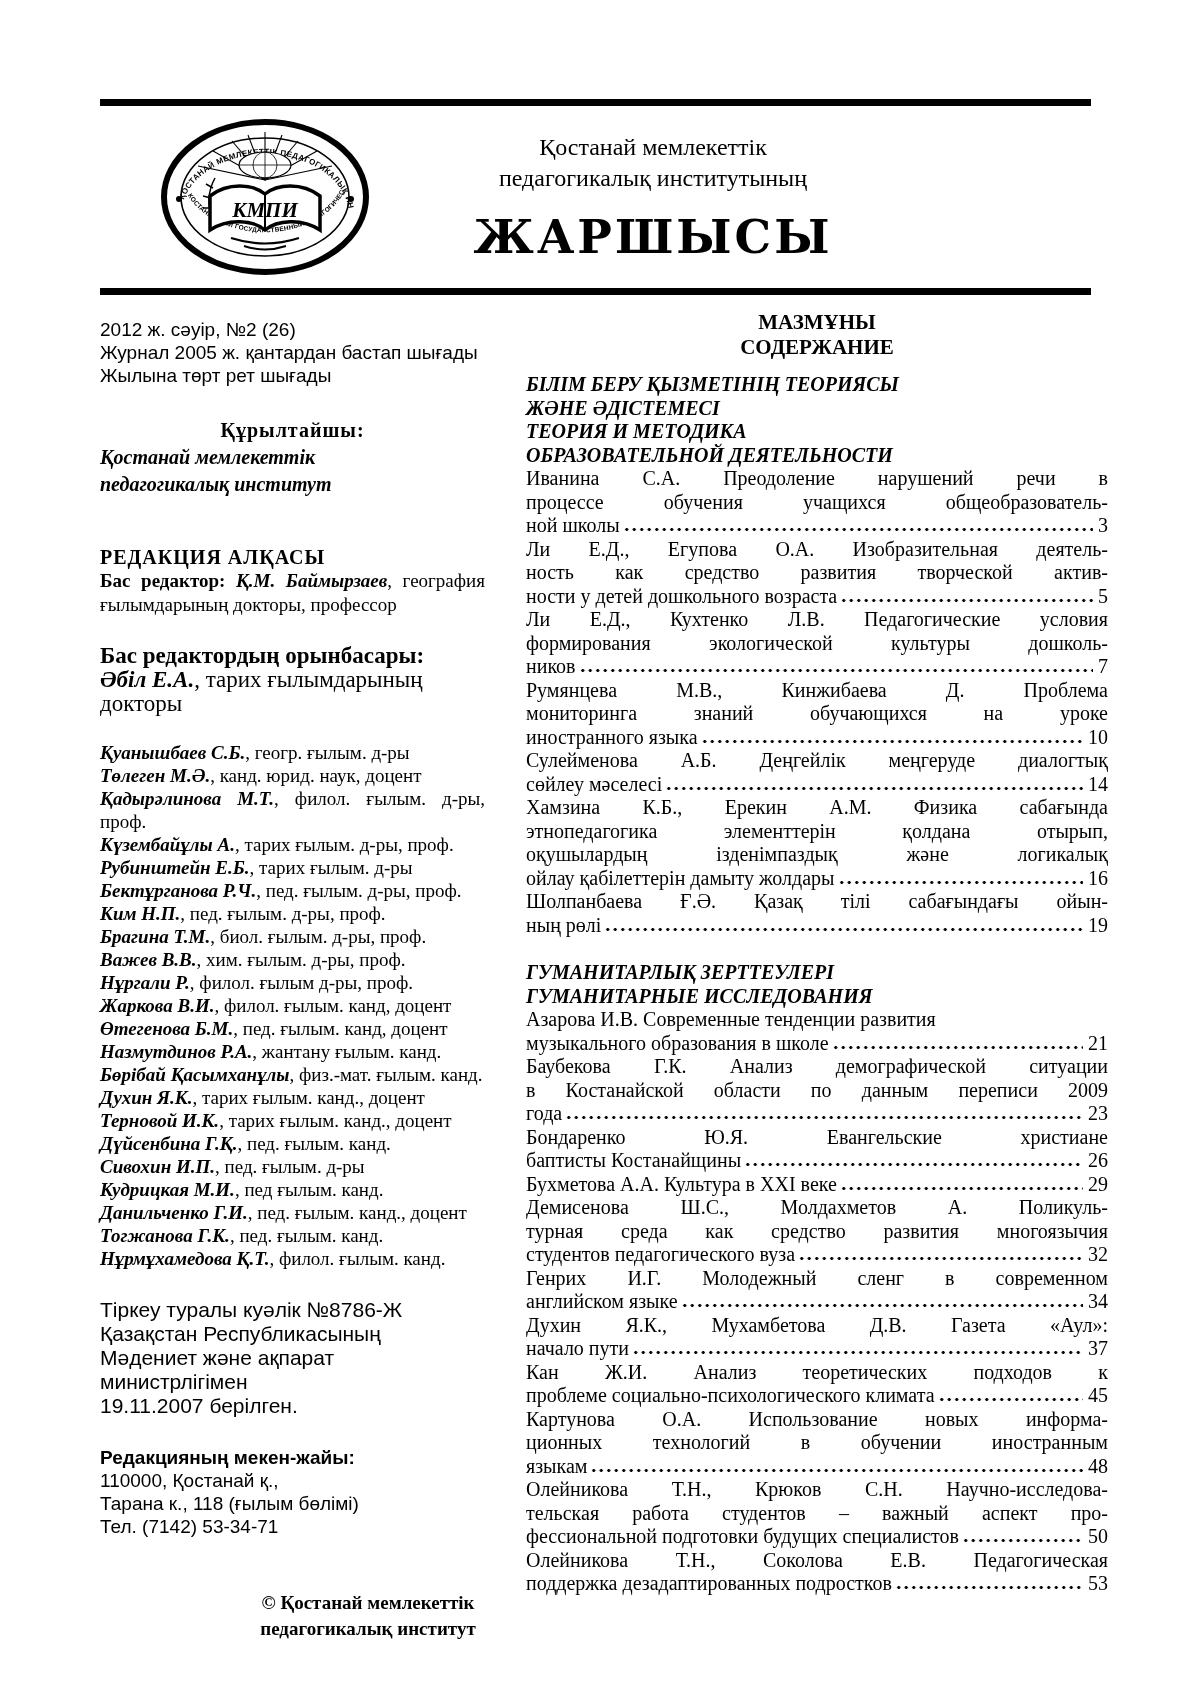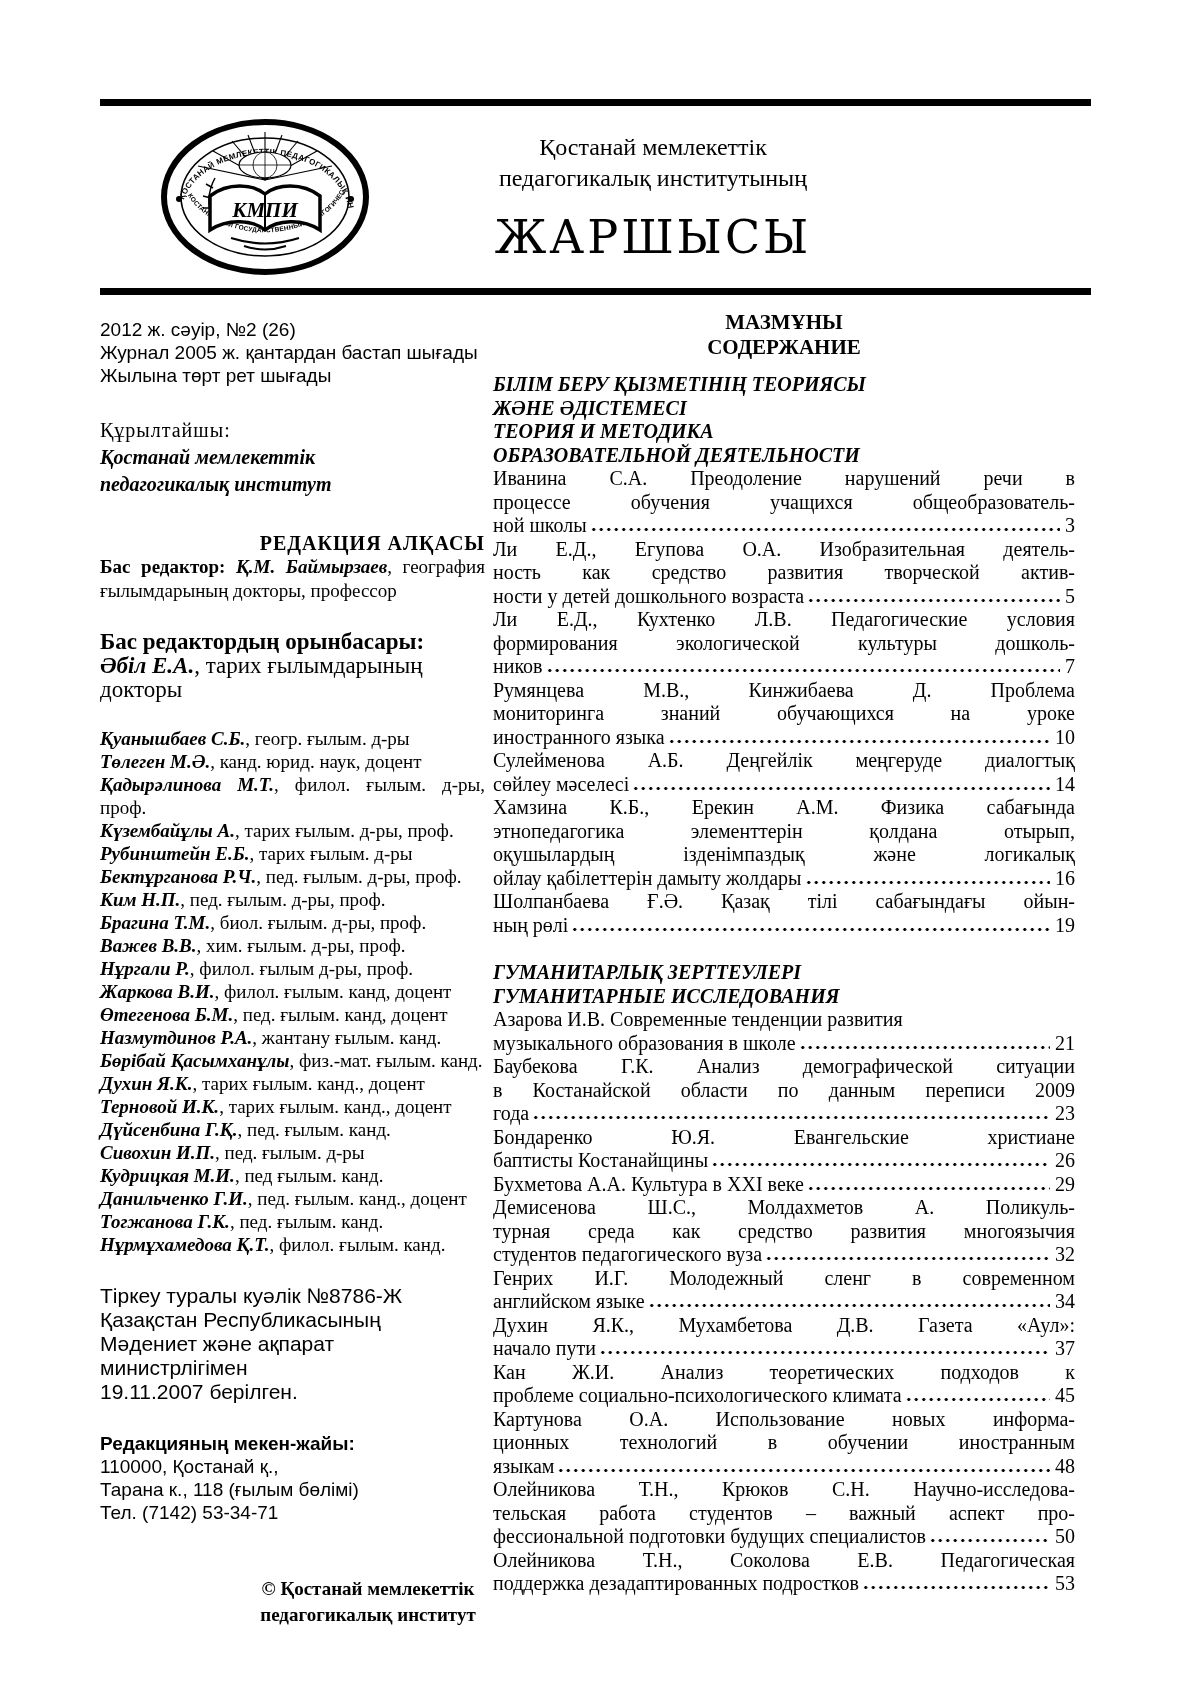--- a/index.html
+++ b/index.html
@@ -7,30 +7,30 @@
   .page { position:relative; width:1191px; height:1684px; background:#fff; overflow:hidden; }
   .content { position:absolute; left:100px; top:0; width:991px; }
   .rule { background:#000; height:7px; }
   .rule-top { margin-top:99px; }
   
   .header { display:flex; align-items:flex-start; height:182px; padding-top:12px; }
   .logo-wrap { flex:0 0 auto; margin-left:58px; width:215px; }
   .logo-wrap svg { display:block; width:215px; height:158px; }
   .header-text { width:560px; text-align:center; padding-top:14px; }
   .inst-line { font-size:24px; line-height:31px; }
-  .journal-title { margin-top:16px; font-family:"DejaVu Serif","Liberation Serif",serif; font-size:46px; font-weight:normal; letter-spacing:3px; }
+  .journal-title { margin-top:16px; font-family:"DejaVu Serif","Liberation Serif",serif; font-size:46px; font-weight:bold; letter-spacing:3px; }
   
   .columns { display:flex; margin-top:15px; }
   .col-left { flex:0 0 auto; width:385px; }
-  .col-right { flex:0 0 auto; width:582px; margin-left:8px; }
+  .col-right { flex:0 0 auto; width:582px; margin-left:41px; }
   .issue { font-family:"Liberation Sans","DejaVu Sans",sans-serif; font-size:19px; line-height:23px; margin-top:8px; }
   .founder { margin-top:30px; font-size:20px; line-height:27px; }
-  .founder-label { font-weight:normal; letter-spacing:1px; }
+  .founder-label { font-weight:bold; letter-spacing:1px;text-align:center; }
   .founder-name { font-weight:bold; font-style:italic; }
-  .ed-head { margin-top:34px; text-align:right; font-weight:bold; font-size:20px; letter-spacing:1px; }
+  .ed-head { margin-top:48px; text-align:left; font-weight:bold; font-size:20px; letter-spacing:1px; }
   .chief { font-size:19px; line-height:24px; text-align:justify; }
   .deputy { margin-top:27px; font-size:23px; line-height:24px; }
   .b { font-weight:bold; }
   .bi { font-weight:bold; font-style:italic; }
   .members { margin-top:25px; font-size:19px; line-height:23px; }
   .member { text-align:justify; }
   .m-name { font-weight:bold; font-style:italic; }
   .registration { margin-top:28px; text-align:left; font-family:"Liberation Sans","DejaVu Sans",sans-serif; font-size:21px; line-height:24px; }
   .address { margin-top:28px; font-family:"Liberation Sans","DejaVu Sans",sans-serif; font-size:19px; line-height:23px; }
   .address-label { font-weight:bold; }

